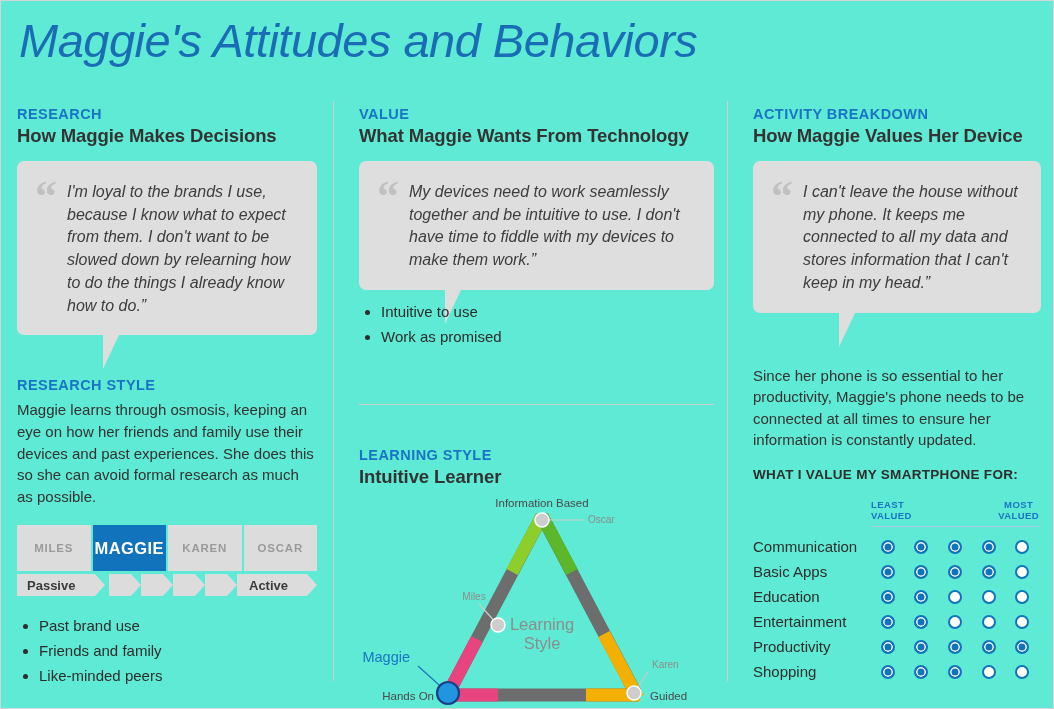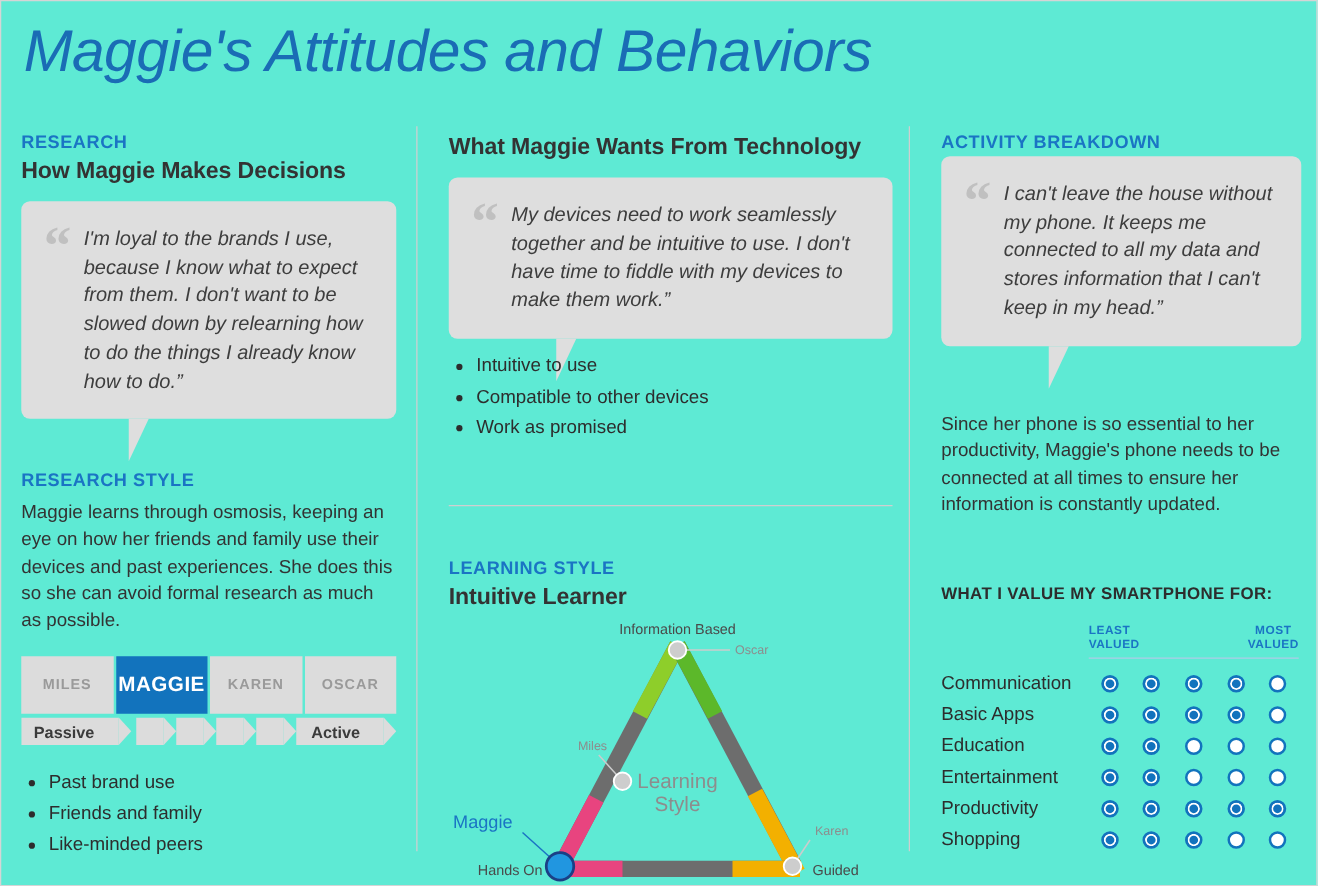--- a/index.html
+++ b/index.html
@@ -277,33 +277,33 @@
     </div>
 
     <ul class="bullets" style="margin-top:18px">
       <li>Past brand use</li>
       <li>Friends and family</li>
       <li>Like-minded peers</li>
     </ul>
   </div>
 
   <div class="col" id="col-mid">
+    <div class="eyebrow">VALUE</div>
     <div class="headline">What Maggie Wants From Technology</div>
 
     <div class="bubble-wrap">
       <div class="bubble">
         <div class="qmark">“</div>
         <div class="qtext">My devices need to work seamlessly together and be intuitive to use. I don't have time to fiddle with my devices to make them work.”</div>
       </div>
       <div class="tail" style="bottom:-34px;"></div>
     </div>
 
     <ul class="bullets" style="">
       <li>Intuitive to use</li>
-      <li>Compatible to other devices</li>
       <li>Work as promised</li>
     </ul>
   </div>
 
   <div id="tri-divider"></div>
 
   <div id="tri-block">
     <div id="tri-head">
       <div class="eyebrow">LEARNING STYLE</div>
       <div class="headline" style="margin-bottom:0">Intuitive Learner</div>
@@ -342,20 +342,21 @@
 
       <text class="tri-pname" x="242" y="29">Oscar</text>
       <text class="tri-pname" x="128" y="106" text-anchor="middle">Miles</text>
       <text class="tri-pname" x="306" y="174">Karen</text>
       <text class="tri-maggie" x="64" y="168" text-anchor="end">Maggie</text>
     </svg>
   </div>
 
   <div class="col" id="col-right">
     <div class="eyebrow">ACTIVITY BREAKDOWN</div>
+    <div class="headline">How Maggie Values Her Device</div>
 
     <div class="bubble-wrap">
       <div class="bubble">
         <div class="qmark">“</div>
         <div class="qtext">I can't leave the house without my phone. It keeps me connected to all my data and stores information that I can't keep in my head.”</div>
       </div>
       <div class="tail" style="bottom:-34px;"></div>
     </div>
 
     <div class="body-text" style="margin-top:52px">Since her phone is so essential to her productivity, Maggie's phone needs to be connected at all times to ensure her information is constantly updated.</div>

